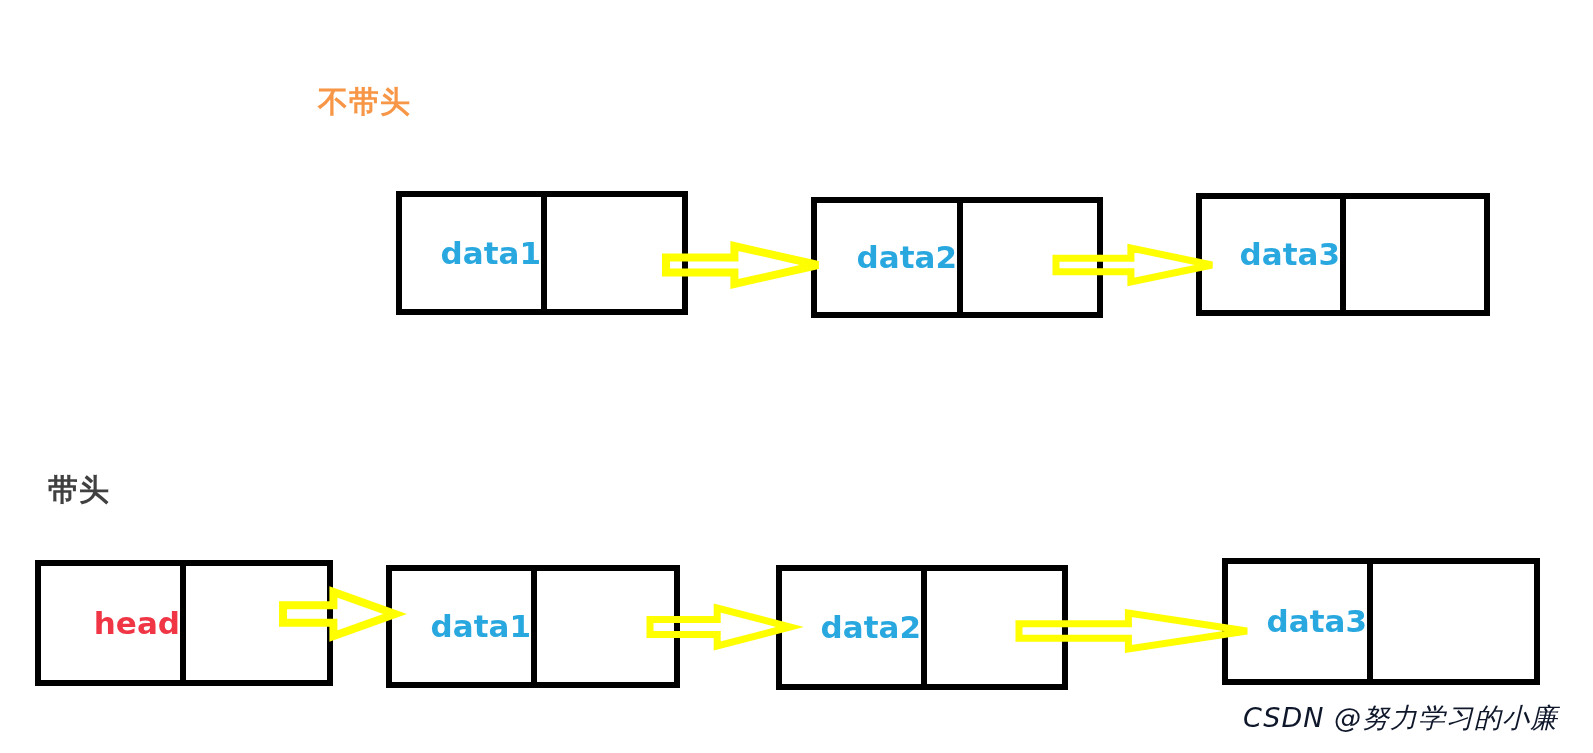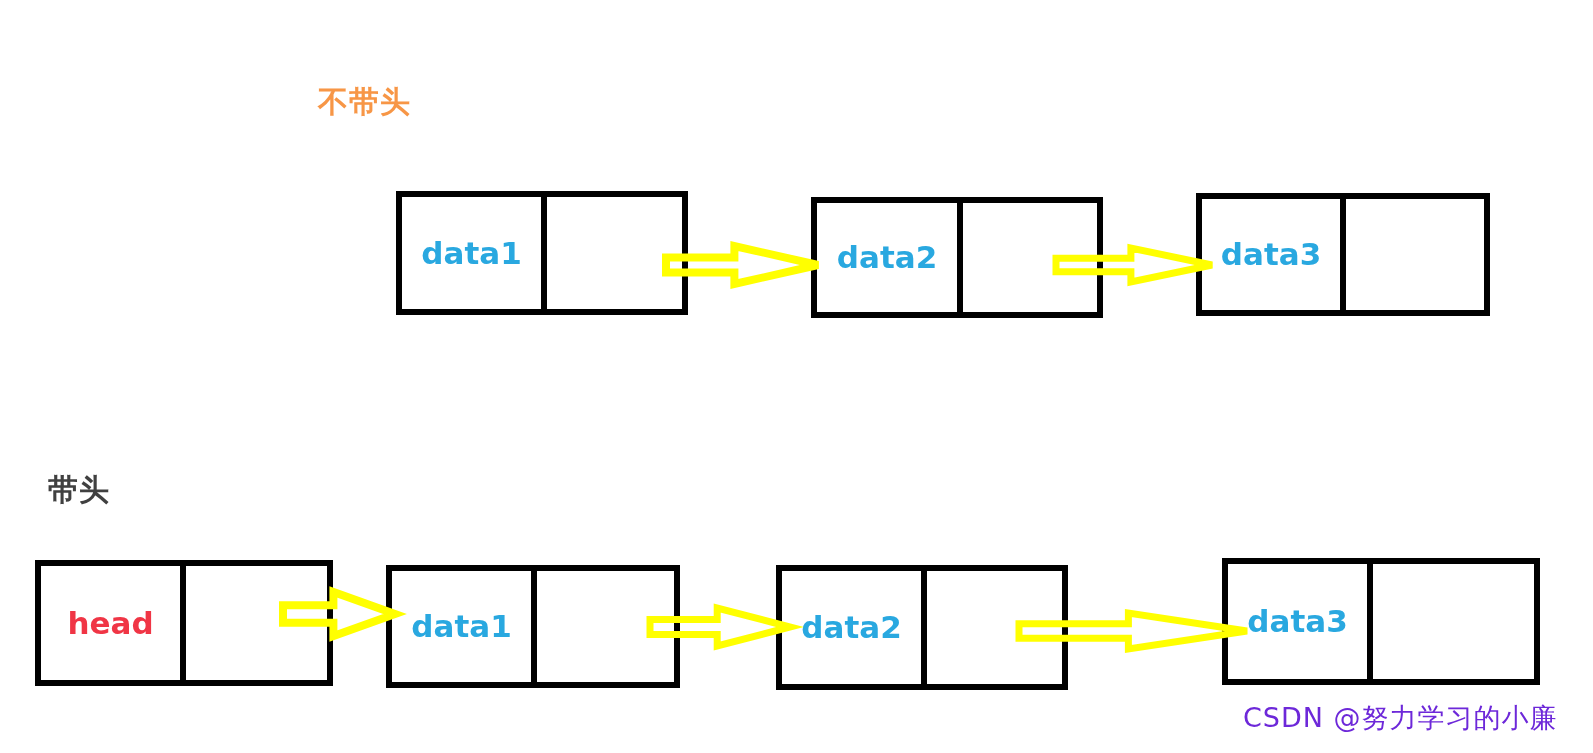--- a/index.html
+++ b/index.html
@@ -35,21 +35,21 @@
     box-sizing: border-box;
     border: 6px solid #000000;
     background: #ffffff;
     display: flex;
     align-items: stretch;
   }
   .cell {
     box-sizing: border-box;
     display: flex;
     align-items: center;
-    justify-content: center;
+    justify-content: flex-end;
     background: #ffffff;
   }
   .cell-data {
     border-right: 6px solid #000000;
   }
   .cell-ptr {
     flex: 1 1 auto;
   }
   .node-text {
     font-family: "DejaVu Sans", "Liberation Sans", sans-serif;
@@ -146,14 +146,14 @@
     <div class="arrow" style="left: 650px; top: 608px;">
       <svg width="140" height="38" viewBox="0 0 140 38">
         <polygon points="0.0,11.4 67.2,11.4 67.2,0.0 140.0,19.0 67.2,38.0 67.2,26.6 0.0,26.6" fill="none" stroke="#FFFF00" stroke-width="7" stroke-linejoin="miter"></polygon>
       </svg>
     </div>
     <div class="arrow" style="left: 1019px; top: 613px;">
       <svg width="228" height="36" viewBox="0 0 228 36">
         <polygon points="0.0,10.8 109.4,10.8 109.4,0.0 228.0,18.0 109.4,36.0 109.4,25.2 0.0,25.2" fill="none" stroke="#FFFF00" stroke-width="7" stroke-linejoin="miter"></polygon>
       </svg>
     </div>
-    <div class="watermark" style="left: 1243px; top: 700px; color: #6d28d9;">CSDN @努力学习的小廉</div>
+    <div class="watermark" style="left: 1243px; top: 700px; color: #0f172a; font-style: italic;">CSDN @努力学习的小廉</div>
   </div>
 
 </body></html>

